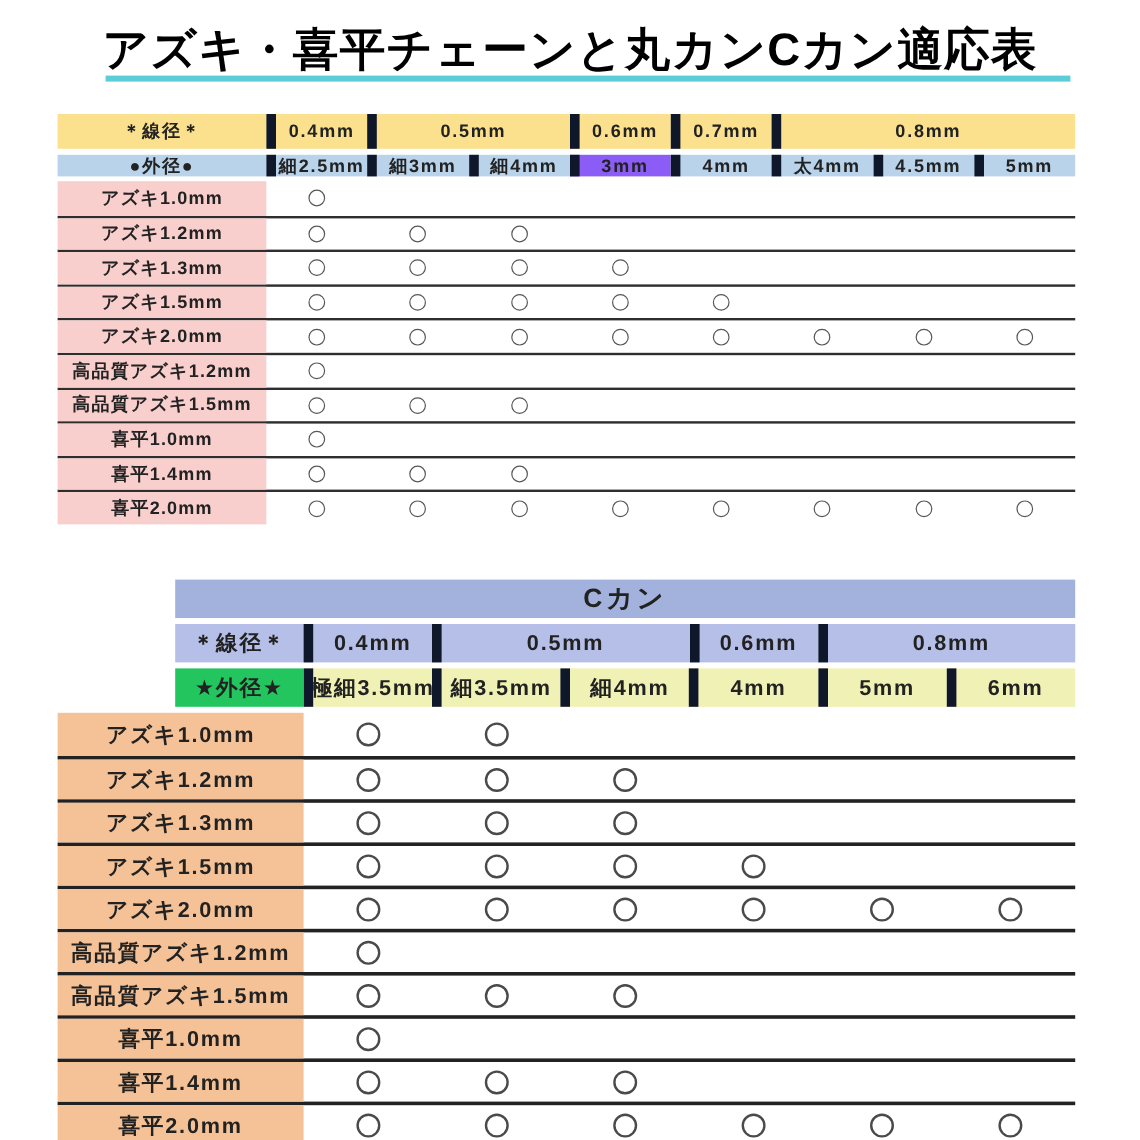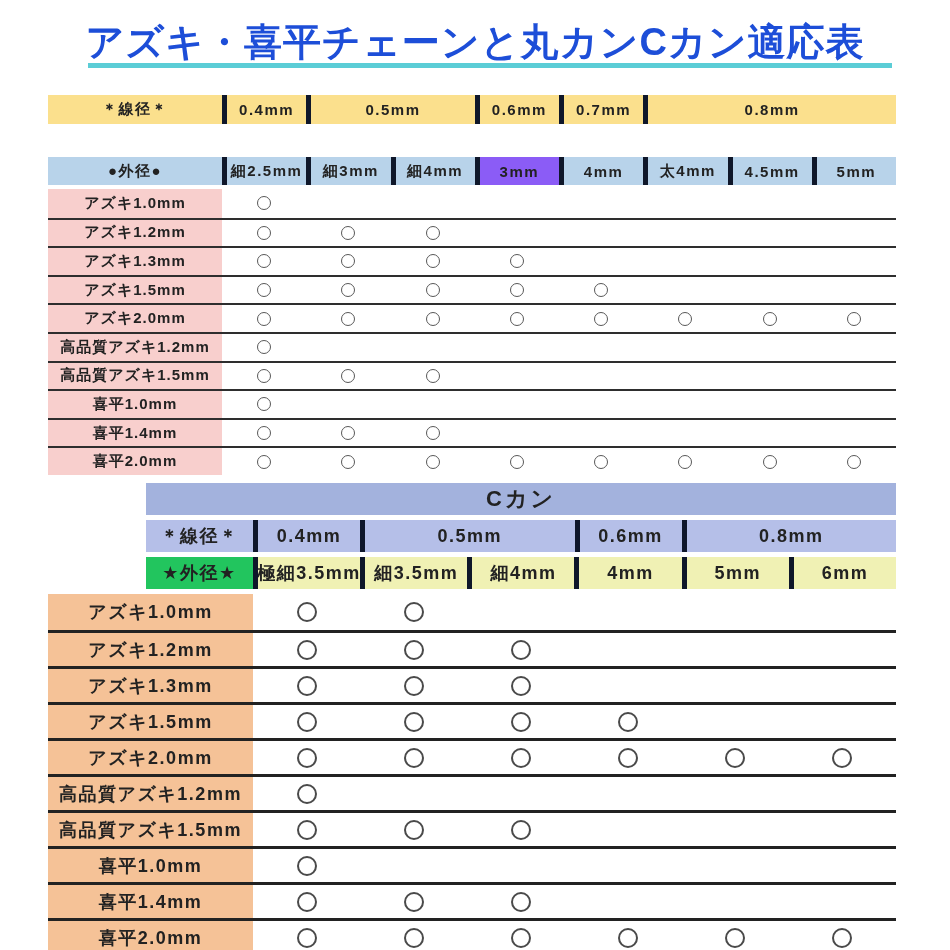--- a/index.html
+++ b/index.html
@@ -37,22 +37,22 @@
 
   .bandrow { margin-bottom:5px; }
   .t1 .band { grid-column:1 / -1; height:30px; font-size:20px; letter-spacing:2px; }
   .t2 .band { grid-column:2 / -1; height:32px; font-size:22px; letter-spacing:3px; }
 
   .hrow  { margin-bottom:5px; }
   .t1 .hrow .cell { height:29px; font-size:15px; letter-spacing:1.5px; }
   .t2 .hrow .cell { height:32px; font-size:18px; letter-spacing:1.5px; }
   .t1 .odrow { margin-bottom:4px; }
   .t2 .odrow { margin-bottom:5px; }
-  .t1 .odrow .cell { height:28px;margin-top:28px; }
-  .hcell + .hcell { border-left:5px solid #0f172a; }
+  .t1 .odrow .cell { height:18px; }
+  .hcell + .hcell { border-left:8px solid #0f172a; }
   .spacer { background:transparent; }
 
   .t1 .brow { height:28.6px; }
   .t2 .brow { height:36px; }
   .brow + .brow { border-top:var(--lw) solid var(--line); }
   .t1 { --lw:2px; }
   .t2 { --lw:3px; }
 
   .t1 .rlabel { font-size:15px; letter-spacing:1px; }
   .t2 .rlabel { grid-column:1 / 3; font-size:18px; letter-spacing:1.5px; }
@@ -62,21 +62,21 @@
     border:var(--mw) solid var(--mark);
     width:var(--md); height:var(--md); background:transparent;
   }
   .t1 { --md:12px; --mw:1.5px; }
   .t2 { --md:16px; --mw:2px; }
 </style>
 </head>
 <body>
 
 <div class="page">
-  <h1 class="title-text" style="color: #1d4ed8;">アズキ・喜平チェーンと丸カンCカン適応表</h1>
+  <h1 class="title-text" style="color: #000000;">アズキ・喜平チェーンと丸カンCカン適応表</h1>
   <div class="title-underline" style="background: rgb(91, 205, 214);"></div>
 
   <section class="t t1" style="--line: #2e2e2e; --mark: #585858;">
       <div class="row hrow">
         <div class="cell hcell" style="background: rgb(251, 224, 141);">＊線径＊</div>
         <div class="cell hcell" style="background: rgb(251, 224, 141); grid-column: span 1;">0.4mm</div>
         <div class="cell hcell" style="background: rgb(251, 224, 141); grid-column: span 2;">0.5mm</div>
         <div class="cell hcell" style="background: rgb(251, 224, 141); grid-column: span 1;">0.6mm</div>
         <div class="cell hcell" style="background: rgb(251, 224, 141); grid-column: span 1;">0.7mm</div>
         <div class="cell hcell" style="background: rgb(251, 224, 141); grid-column: span 3;">0.8mm</div>

